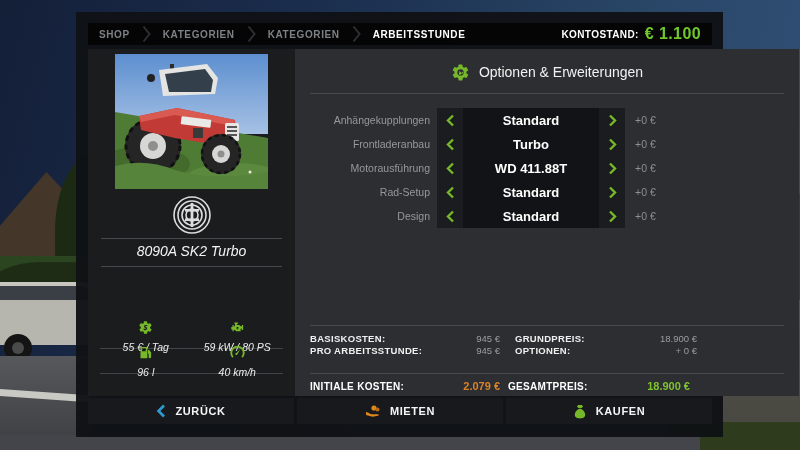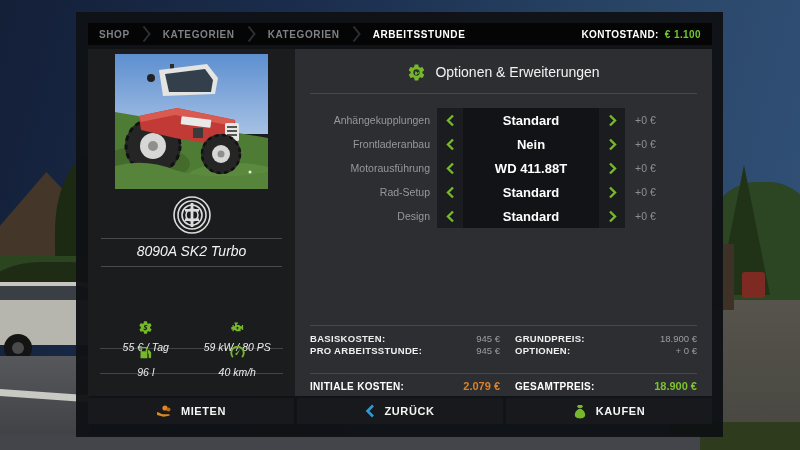--- a/index.html
+++ b/index.html
@@ -39,25 +39,25 @@
   .dialog { position:absolute; left:76px; top:12px; width:647px; height:425px; background:rgba(16,18,21,0.97); }
 
   
   .navbar { position:absolute; left:12px; top:11px; width:624px; height:22px; background:#050505;
     display:flex; align-items:center; padding:0 11px; }
   .crumb { font-size:10px; font-weight:bold; letter-spacing:.6px; color:#7d8287; cursor:default; }
   .crumb.active { color:#ffffff; }
   .crumb-sep { margin:0 12px; display:flex; align-items:center; }
   .balance { margin-left:auto; display:flex; align-items:center; gap:6px; }
   .balance-label { font-size:10px; font-weight:bold; letter-spacing:.4px; color:#ffffff; }
-  .balance-value { font-size:10px; font-weight:bold; letter-spacing:.4px; color:#6fc92d; }
+  .balance-value { font-size:16px; font-weight:bold; letter-spacing:.4px; color:#6fc92d; }
 
   
   .panel-left  { position:absolute; left:12px;  top:37px; width:207px; height:347px; background:#1b1c1e;font-style:italic; }
-  .panel-right { position:absolute; left:219px; top:37px; width:417px; height:347px; background:#2d2e31; }
+  .panel-right { position:absolute; left:219px; top:37px; width:504px; height:347px; background:#2d2e31; }
 
   
   .vehicle-image { position:absolute; left:27px; top:5px; width:153px; height:135px; }
   .brand-logo { position:absolute; left:50%; transform:translateX(-50%); top:146px; width:40px; height:40px; }
   .lp-div { position:absolute; left:13px; right:13px; height:1px; background:#47494c; }
   .lp-div.d1 { top:189px; } .lp-div.d2 { top:217px; }
   .vehicle-name { position:absolute; left:0; right:0; top:194px; text-align:center; color:#f3f3f3; font-size:14px; }
   .stats { position:absolute; left:12px; right:12px; top:275px; }
   .stat-row { display:flex; height:25px; align-items:center; border-bottom:1px solid #434548; }
   .stat-cell { display:flex; align-items:center; gap:6px; width:50%; color:#eeeeee; font-size:10.5px;flex-direction:column; }
@@ -78,21 +78,21 @@
   .opt-price { margin-left:10px; color:#8c8f93; font-size:10.5px; }
 
   .price-col { position:absolute; }
   .price-col.left  { left:15px;  width:190px; top:283px; }
   .price-col.right { left:220px; width:182px; top:283px; }
   .price-row { display:flex; justify-content:space-between; height:12.5px; align-items:center; }
   .price-label { font-size:9.5px; font-weight:bold; letter-spacing:.3px; color:#f0f0f0; }
   .price-value { font-size:9.5px; color:#9b9ea1; }
   .total-col { position:absolute; top:331px; }
   .total-col.left  { left:15px;  width:190px; }
-  .total-col.right { left:220px; width:182px;text-align:center; }
+  .total-col.right { left:213px; width:182px;text-align:center; }
   .total-row { display:flex; justify-content:space-between; align-items:center; }
   .total-label { font-size:10px; font-weight:bold; letter-spacing:.3px; color:#ffffff; }
   .total-value { font-size:11px; font-weight:bold; }
   .total-value.orange { color:#d9822b; }
   .total-value.green  { color:#7dc32f; }
 
   
   .footer { position:absolute; left:12px; top:386px; width:624px; height:26px; display:flex; gap:3px; }
   .footer-btn { flex:1; background:#17191c; display:flex; align-items:center; justify-content:center; gap:9px;
     color:#f5f5f5; font-weight:bold; font-size:11px; letter-spacing:.6px; cursor:pointer; }
@@ -284,21 +284,21 @@
       </div>
 
       <div class="option-row">
         <span class="opt-label">Frontladeranbau</span>
         <div class="selector">
           <div class="sel-btn">
               <svg width="9" height="13" viewBox="0 0 9 13">
                 <polyline points="7,1.5 2,6.5 7,11.5" fill="none" stroke="#76b82a" stroke-width="2.4"></polyline>
               </svg>
             </div>
-          <div class="sel-value">Nein</div>
+          <div class="sel-value">Turbo</div>
           <div class="sel-btn">
               <svg width="9" height="13" viewBox="0 0 9 13">
                 <polyline points="2,1.5 7,6.5 2,11.5" fill="none" stroke="#76b82a" stroke-width="2.4"></polyline>
               </svg>
             </div>
         </div>
         <span class="opt-price">+0 €</span>
       </div>
 
       <div class="option-row">
@@ -391,40 +391,40 @@
     </div>
     <div class="total-col right">
       <div class="total-row">
         <span class="total-label">GESAMTPREIS:</span>
         <span class="total-value green">18.900 €</span>
       </div>
     </div>
   </div>
 
   <div class="footer">
+    <div class="footer-btn">
+      <span style="display:flex;">
+        <svg width="10" height="14" viewBox="0 0 10 14">
+            <polyline points="8,1.5 2.5,7 8,12.5" fill="none" stroke="#2e9ad4" stroke-width="2.6"></polyline>
+          </svg>
+      </span>
+      <span>ZURÜCK</span>
+    </div>
     <div class="footer-btn">
       <span style="display:flex;">
         <svg width="16" height="15" viewBox="0 0 16 15">
             <circle cx="9" cy="4" r="2.6" fill="#e0861f"></circle>
             <circle cx="12.5" cy="5.5" r="2" fill="#b8690f"></circle>
             <path d="M1 8c3 .2 3.6 2.2 6.5 2.2H13c1 0 1 1.4 0 1.6l-5.5 1L1 11z" fill="#e0861f"></path>
           </svg>
       </span>
       <span>MIETEN</span>
     </div>
     <div class="footer-btn">
       <span style="display:flex;">
-        <svg width="10" height="14" viewBox="0 0 10 14">
-            <polyline points="8,1.5 2.5,7 8,12.5" fill="none" stroke="#2e9ad4" stroke-width="2.6"></polyline>
-          </svg>
-      </span>
-      <span>ZURÜCK</span>
-    </div>
-    <div class="footer-btn">
-      <span style="display:flex;">
         <svg width="14" height="15" viewBox="0 0 14 15">
             <path d="M5 1h4l1 1.8L8.4 4H5.6L4 2.8z" fill="#76b82a"></path>
             <path d="M7 4.6c-3.2 1.2-5.2 3.6-5.2 6.2 0 2.6 2.3 3.6 5.2 3.6s5.2-1 5.2-3.6c0-2.6-2-5-5.2-6.2z" fill="#76b82a"></path>
           </svg>
       </span>
       <span>KAUFEN</span>
     </div>
   </div>
 
 </div>

